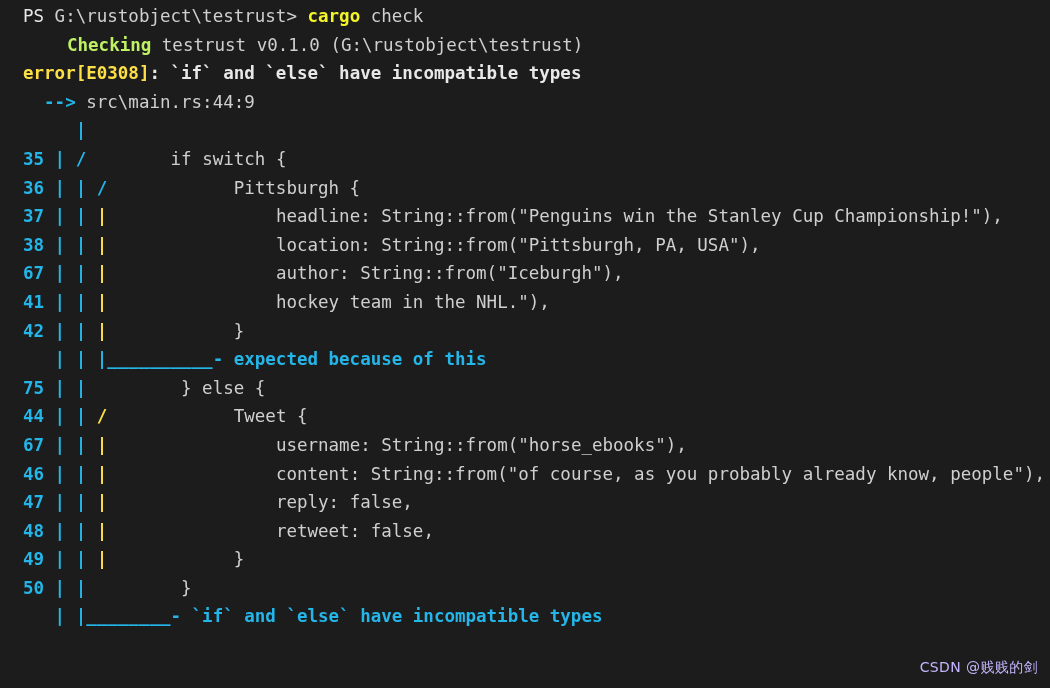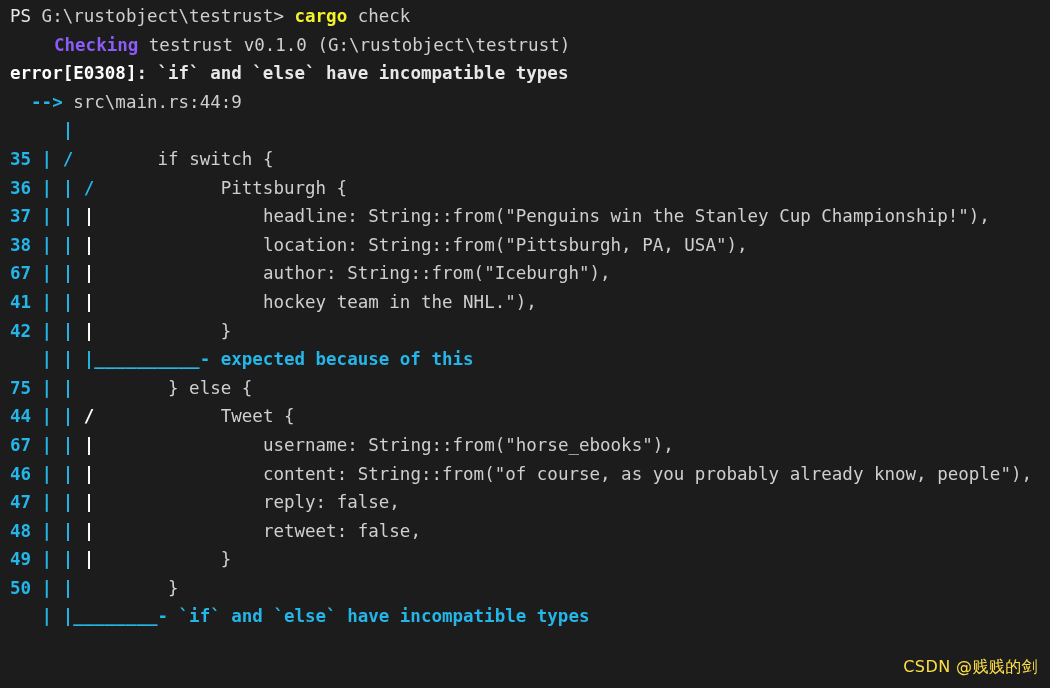--- a/index.html
+++ b/index.html
@@ -11,43 +11,43 @@
     position: relative;
     width: 1050px;
     height: 688px;
     background: #1c1c1c;
     overflow: hidden;
     font-family: "DejaVu Sans Mono", "Liberation Mono", monospace;
     font-size: 17.5px;
     line-height: 28.6px;
     color: #d8d8d8;
     box-sizing: border-box;
-    padding: 2px 0 0 4px;
+    padding: 2px 0 0 17px;
   }
   .line {
     white-space: pre;
     height: 28.6px;
     padding-left: 6px;
     box-sizing: border-box;
   }
   .b { font-weight: bold; }
   .white  { color: #e8e8e8; }
   .dim    { color: #cfcfcf; }
   .yellow { color: #f3f32a; }
-  .green  { color: #8b5cf6; }
-  .red    { color: #ffffff; }
+  .green  { color: #bef264; }
+  .red    { color: #fde047; }
   .cyan   { color: #24b6e8; }
 
   #watermark {
     position: absolute;
     right: 12px;
     bottom: 6px;
     font-family: "DejaVu Sans", "Liberation Sans", sans-serif;
-    font-size: 16px;
-    color: #fde047;
+    font-size: 14px;
+    color: #c4b5fd;
     letter-spacing: 0.4px;
     white-space: pre;
     margin-top: 20px;
   }
 </style>
 </head>
 <body>
 
 <div id="terminal">
 

